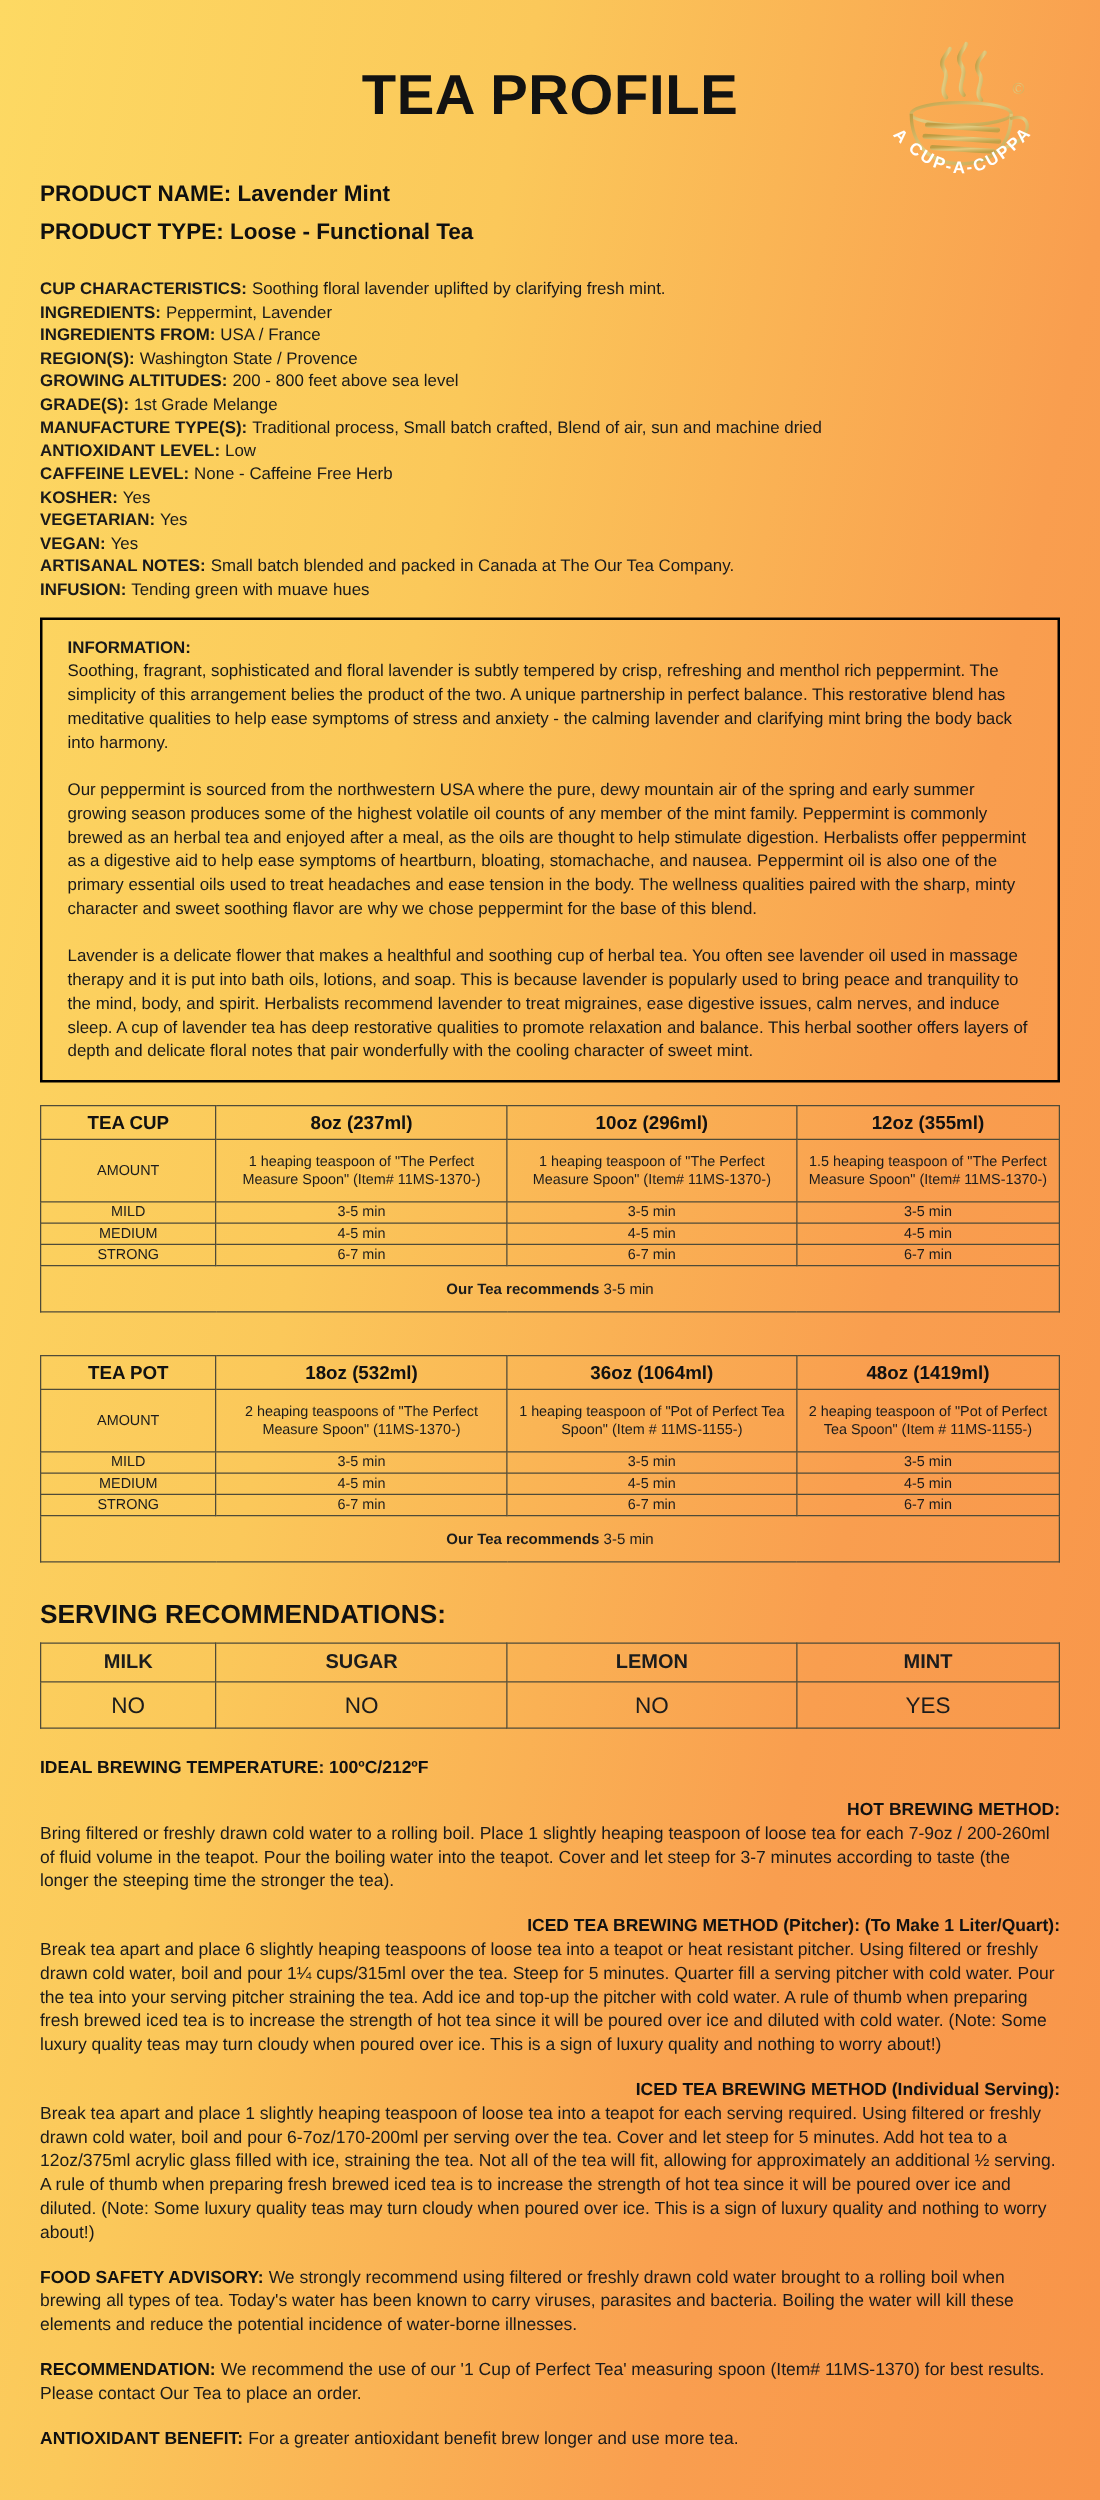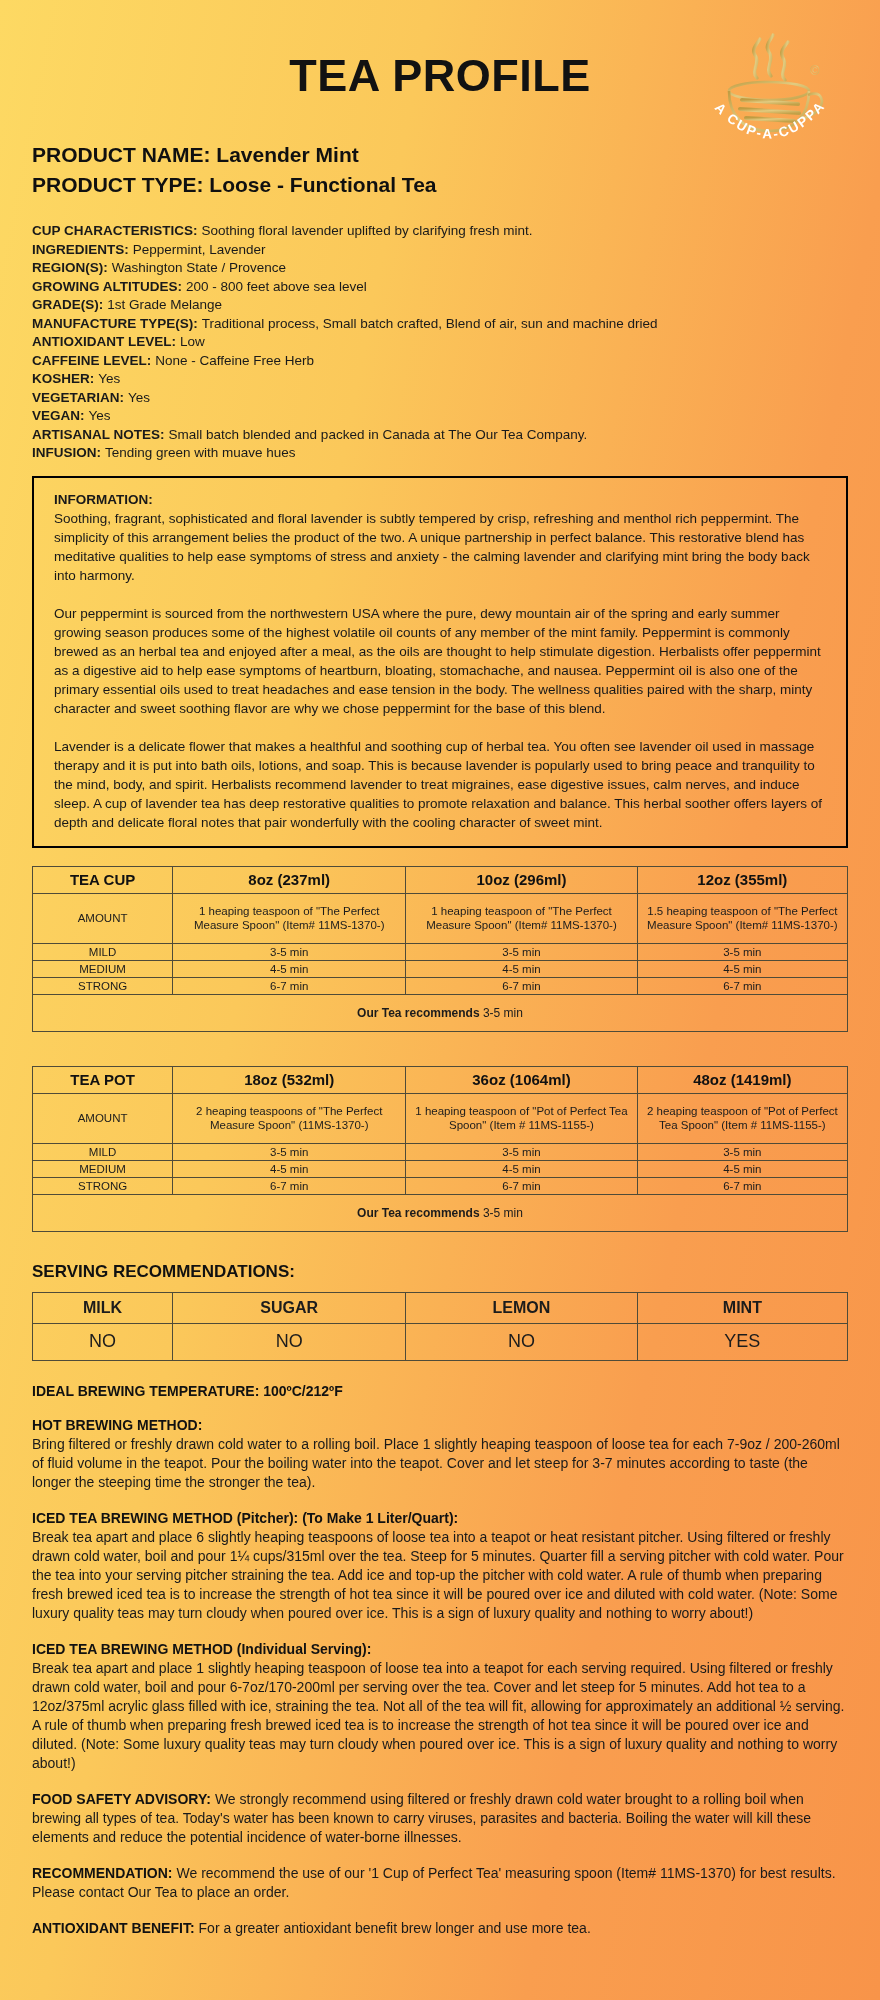--- a/index.html
+++ b/index.html
@@ -7,46 +7,46 @@
   body {
     width:880px; height:2000px; overflow:hidden; position:relative;
     background: linear-gradient(101deg, #fdd963 0%, #fbc85a 34%, #f99e4f 72%, #f89449 100%);
     font-family:"Liberation Sans", sans-serif; color:#1c1c1c;
     -webkit-font-smoothing:antialiased;
   }
   .content { padding:0 32px; position:relative; }
   .title { text-align:center; font-size:45px; font-weight:bold; letter-spacing:.5px;
            padding-top:50px; margin:0; color:#121212; }
   .logo { position:absolute; top:32px; right:40px; width:136px; height:134px; }
-  .product { margin-top:38px; font-size:21px; font-weight:bold; line-height:30px; color:#101010; }
+  .product { margin-top:38px; font-size:18px; font-weight:bold; line-height:30px; color:#101010; }
   .chars { margin-top:22px; font-size:13.5px; line-height:18.5px; color:#1a1a1a; }
   .chars b { margin-right:4px;text-align:center; }
   .info-box { margin-top:13px; border:2px solid #000000; padding:12px 20px 14px;
               font-size:13.5px; line-height:19px; color:#191919; }
   .info-heading { font-weight:bold; }
   .info-box p { margin:0 0 19px; }
   .info-box p:last-child { margin-bottom:0; }
 
   table.steep { width:100%; border-collapse:collapse; table-layout:fixed; margin-top:18px; }
   table.steep td, table.steep th { border:1px solid #4f4b38; text-align:center;
               vertical-align:middle; padding:2px 8px; }
   table.steep th { font-size:15px; font-weight:bold; height:27px; color:#111; }
   table.steep .amountrow td { font-size:11.5px; line-height:14px; height:50px; }
   table.steep .steeprow td { font-size:11.5px; height:17px; padding:1px 20px; }
   table.steep .footrow td { font-size:12px; height:37px; }
   #teapot-table { margin-top:34px; }
 
-  .serving-heading { margin-top:30px; font-size:17px; font-weight:bold; color:#111; }
+  .serving-heading { margin-top:30px; font-size:21px; font-weight:bold; color:#111; }
   table.serving { width:100%; border-collapse:collapse; table-layout:fixed; margin-top:10px; }
   table.serving th { border:1px solid #4f4b38; font-size:16px; font-weight:bold; height:31px; text-align:center; }
   table.serving td { border:1px solid #4f4b38; font-size:18px; height:37px; text-align:center; }
 
   .ideal { margin-top:22px; font-size:14px; font-weight:bold; color:#111; }
   .section { margin-top:17px; font-size:14px; line-height:19px; color:#1a1a1a; }
-  .sec-heading { font-weight:bold; color:#111; }
+  .sec-heading { font-weight:bold; color:#111;text-align:right; }
   .inline-label { font-weight:bold; margin-right:4px; color:#111; }
 </style>
 </head>
 <body>
 
 <div class="logo">
   <svg viewBox="0 0 136 134" width="136" height="134">
     <defs>
       <linearGradient id="gold" x1="0" y1="0" x2="1" y2="1">
         <stop offset="0" stop-color="#bf9c42"></stop>
@@ -93,20 +93,21 @@
     </div>
     <div>
       <span>PRODUCT TYPE:</span>
       <span>Loose - Functional Tea</span>
     </div>
   </div>
 
   <div class="chars">
     <div><b>CUP CHARACTERISTICS:</b><span>Soothing floral lavender uplifted by clarifying fresh mint.</span></div>
     <div><b>INGREDIENTS:</b><span>Peppermint, Lavender</span></div>
+    <div><b>INGREDIENTS FROM:</b><span>USA / France</span></div>
     <div><b>REGION(S):</b><span>Washington State / Provence</span></div>
     <div><b>GROWING ALTITUDES:</b><span>200 - 800 feet above sea level</span></div>
     <div><b>GRADE(S):</b><span>1st Grade Melange</span></div>
     <div><b>MANUFACTURE TYPE(S):</b><span>Traditional process, Small batch crafted, Blend of air, sun and machine dried</span></div>
     <div><b>ANTIOXIDANT LEVEL:</b><span>Low</span></div>
     <div><b>CAFFEINE LEVEL:</b><span>None - Caffeine Free Herb</span></div>
     <div><b>KOSHER:</b><span>Yes</span></div>
     <div><b>VEGETARIAN:</b><span>Yes</span></div>
     <div><b>VEGAN:</b><span>Yes</span></div>
     <div><b>ARTISANAL NOTES:</b><span>Small batch blended and packed in Canada at The Our Tea Company.</span></div>

